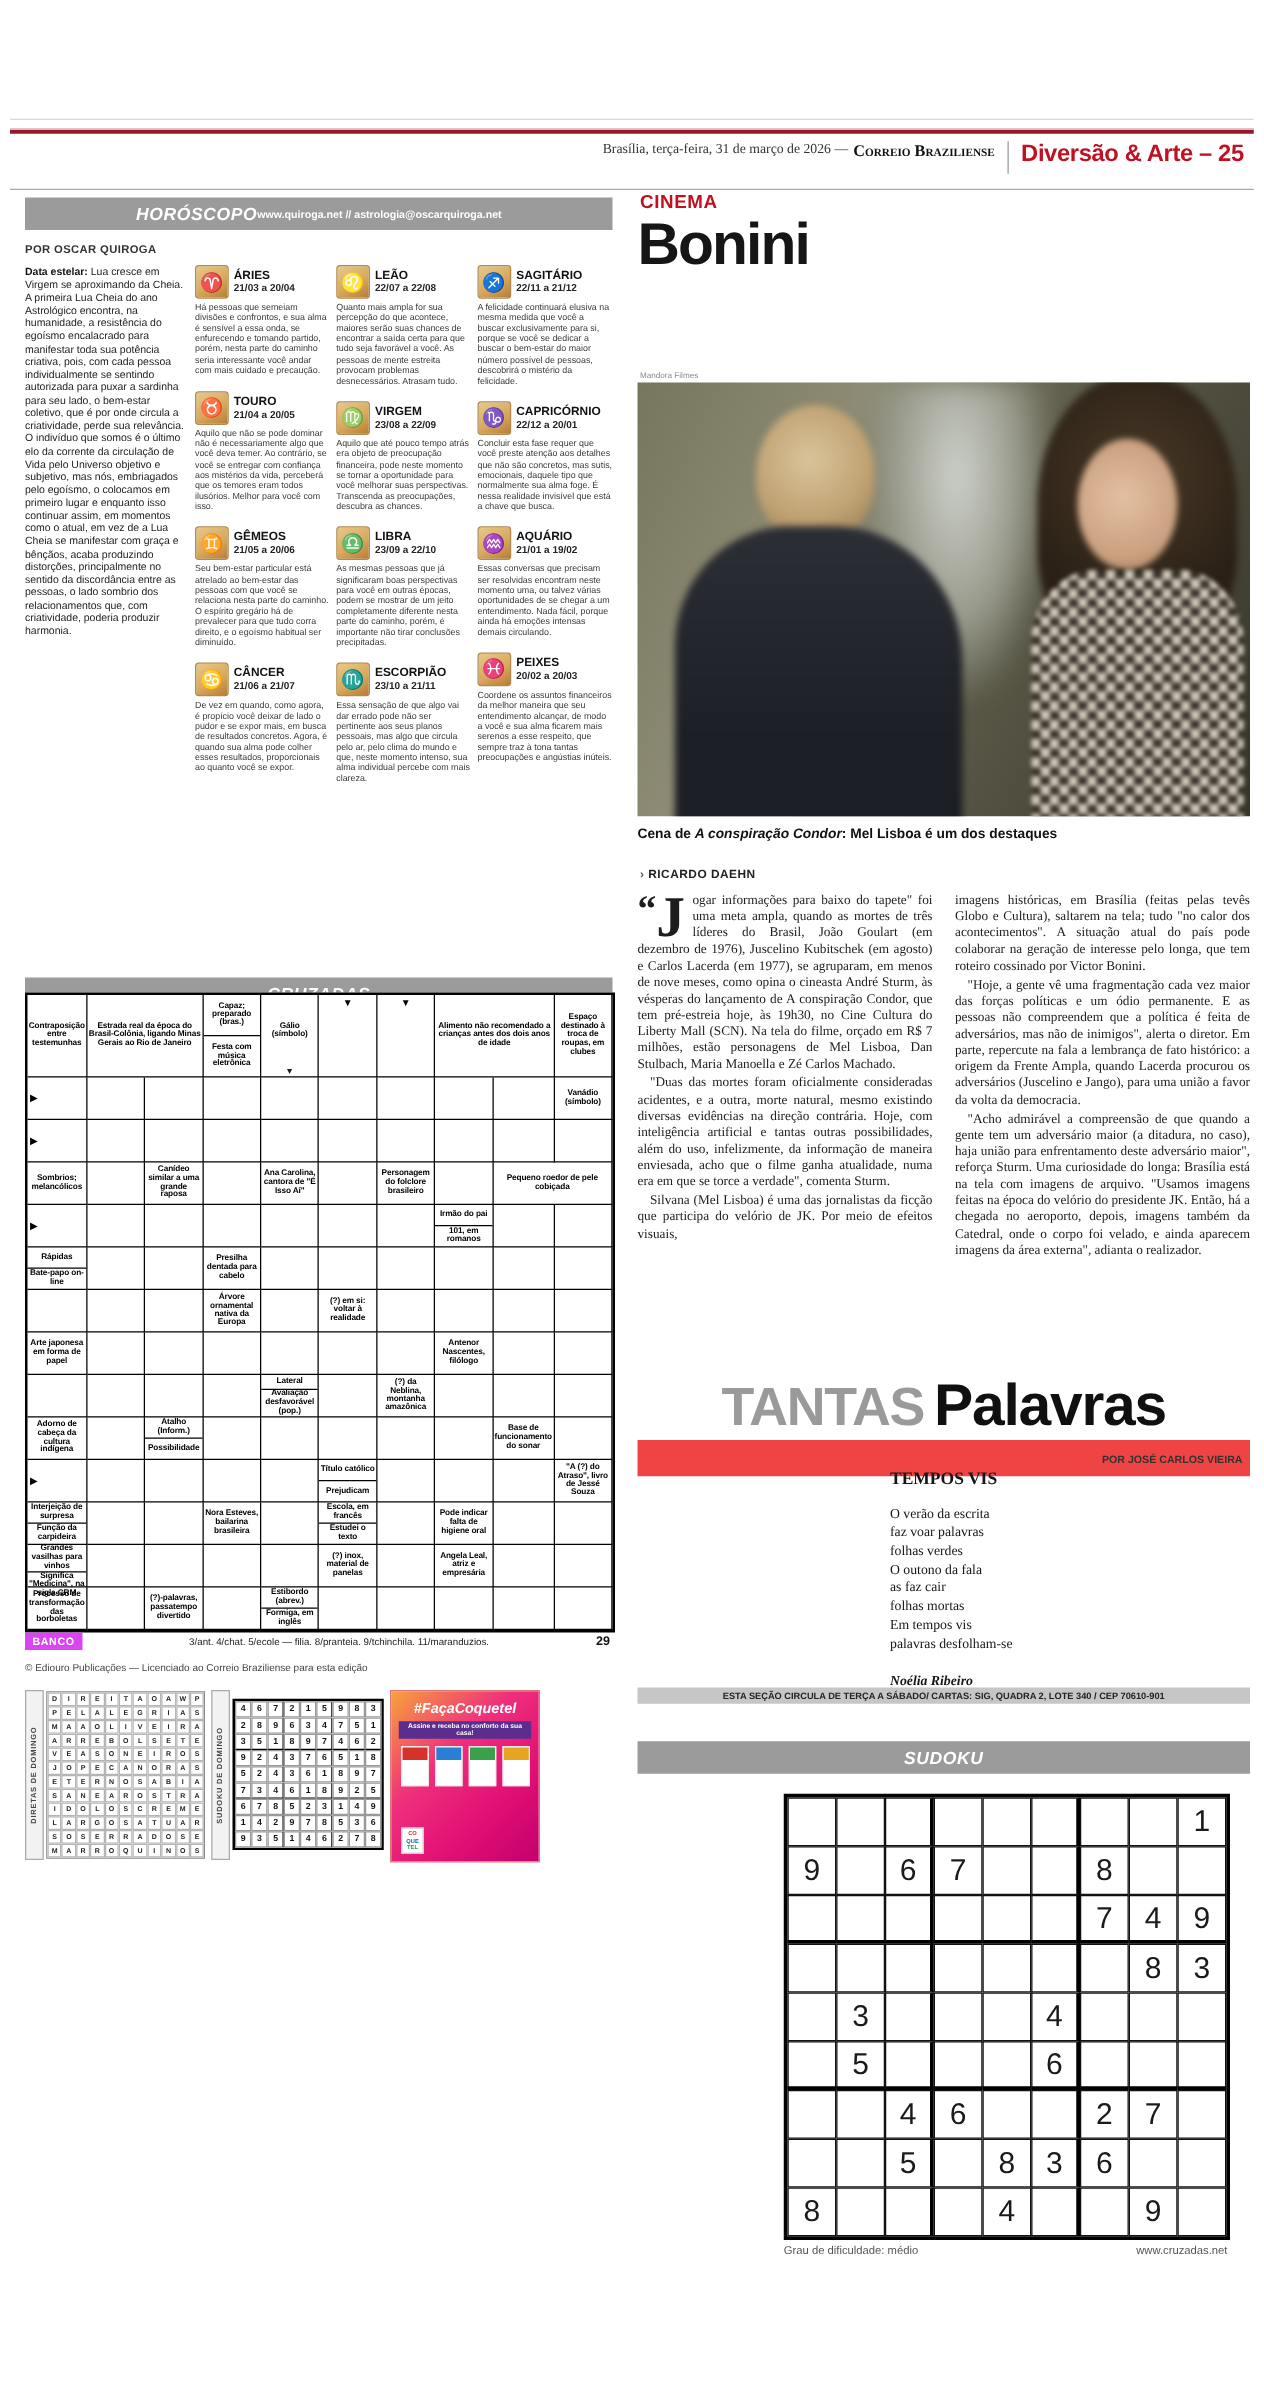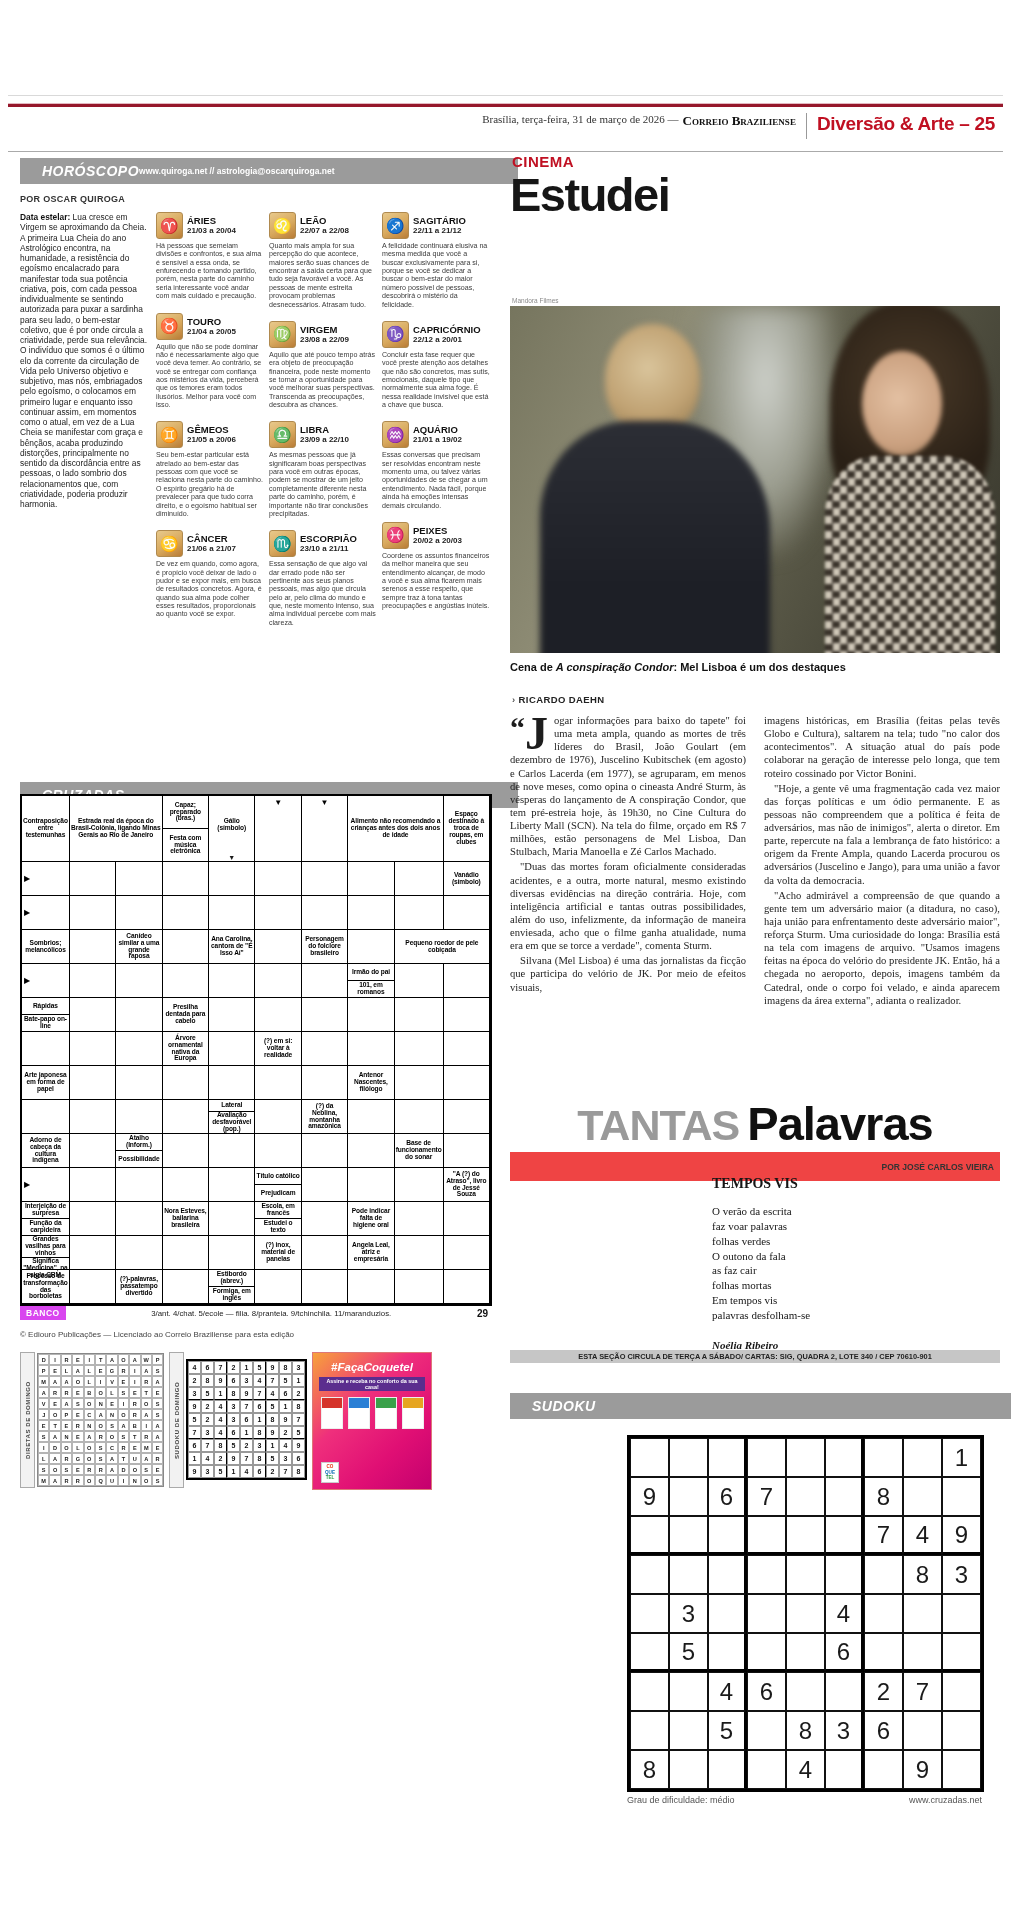--- a/index.html
+++ b/index.html
@@ -8,21 +8,21 @@
   
   .rule-light{position:absolute;top:95px;left:8px;width:995px;height:1px;background:#d9d9d9;}
   .rule-red{position:absolute;top:103px;left:8px;width:995px;height:3px;background:#96182b;border-top:1px solid #e3b9c1;}
   .hdr-row{position:absolute;top:113px;left:20px;width:975px;height:34px;display:flex;align-items:flex-start;justify-content:flex-end;}
   .dateline{font-family:"Liberation Serif",serif;font-size:11px;color:#333;}
   .paper{font-family:"Liberation Serif",serif;font-weight:bold;font-variant:small-caps;font-size:13px;color:#111;margin-left:4px;}
   .hdr-div{width:1px;height:26px;background:#999;margin:0 10px;}
   .section-label{font-size:19px;font-weight:bold;color:#c01022;letter-spacing:-0.3px;}
   .rule-bottom{position:absolute;top:151px;left:8px;width:995px;height:1px;background:#aaa;}
   
-  .gbar{background:#9b9b9b;color:#fff;display:flex;align-items:center;justify-content:flex-start;padding:0 22px;}
+  .gbar{background:#9b9b9b;color:#fff;display:flex;align-items:center;justify-content:center;padding:0 8px;}
   .gbar .bt{font-weight:bold;font-style:italic;font-size:14px;letter-spacing:0.5px;}
   .gbar .bs{font-size:8.5px;font-weight:bold;}
   
   .horo-bar{position:absolute;top:158px;left:20px;width:454px;height:26px;}
   .horo-by{position:absolute;top:194px;left:20px;font-size:9px;font-weight:bold;color:#333;letter-spacing:0.3px;}
   .horo-wrap{position:absolute;top:212px;left:20px;width:470px;display:flex;gap:8px;}
   .horo-intro{width:128px;font-size:8.4px;line-height:1.22;color:#222;text-align:left;}
   .horo-intro b{color:#111;}
   .signs{display:flex;gap:5px;flex:1;}
   .sign-col{width:108px;display:flex;flex-direction:column;}
@@ -746,21 +746,21 @@
       <div class="ad-logo">
         <span class="c1">CO</span><br>
         <span class="c2">QUE</span><br>
         <span class="c3">TEL</span>
       </div>
     </div>
   </div>
 
   <div class="cin-label">CINEMA</div>
   <div class="cin-head">
-    <div>Estudei</div>
+    <div>Bonini</div>
   </div>
   <div class="cin-credit">Mandora Filmes</div>
   <div class="photo">
     <div class="ph-bg1"></div>
     <div class="man-head"></div>
     <div class="man-body"></div>
     <div class="wom-hair"></div>
     <div class="wom-face"></div>
     <div class="wom-scarf"></div>
   </div>

